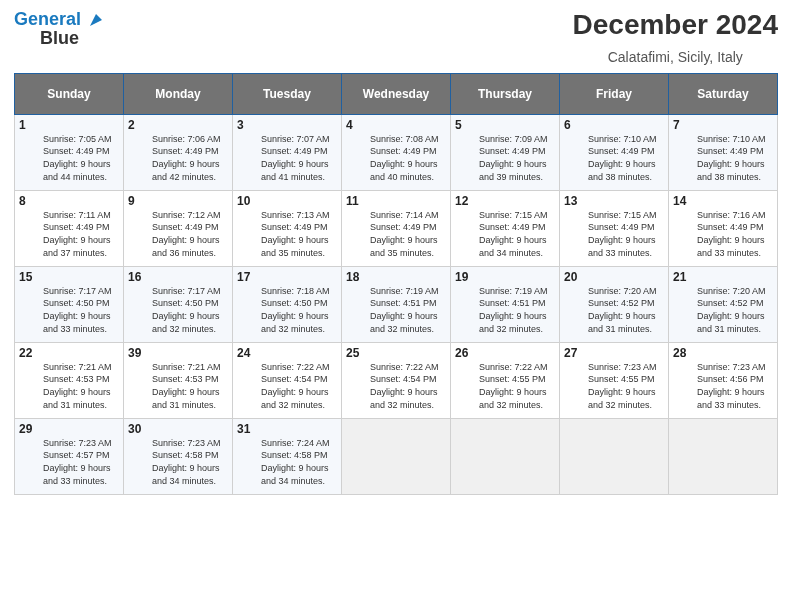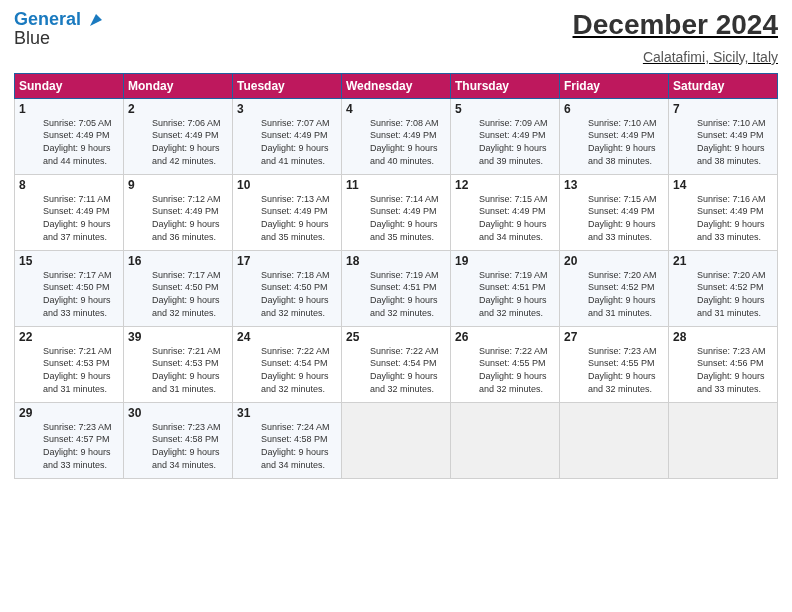--- a/index.html
+++ b/index.html
@@ -20,46 +20,45 @@
       display: flex;
       justify-content: space-between;
       align-items: flex-start;
       margin-bottom: 8px;
     }
     .logo {
       display: flex;
       align-items: center;
     }
     .title-block {
-      text-align: right;
-      text-decoration: underline;
+      text-align: center;
     }
     .month-title {
       font-size: 28px;
       font-weight: bold;
       color: #333;
       line-height: 1.1;
     }
     .location {
       font-size: 14px;
       color: #555;
       margin-top: 8px;
     }
     table {
       width: 100%;
       border-collapse: collapse;
       table-layout: fixed;
     }
     thead tr th {
-      background-color: #be185d;
+      background-color: #737373;
       color: #fff;
       font-size: 12px;
       font-weight: bold;
-      padding: 5px 4px;
-      text-align: left;
+      padding: 13px 4px;
+      text-align: center;
       border: 1px solid #2060a0;
     }
     tbody tr td {
       vertical-align: top;
       font-size: 9.5px;
       color: #333;
       padding: 3px 4px;
       border: 1px solid #d0d0d0;
       height: 76px;
       background: #fff;
@@ -95,21 +94,21 @@
     <div class="logo">
       <div>
         <div style="display:flex;align-items:center;">
           <div style="font-size:18px;font-weight:bold;color:#333;line-height:1.1;">
             <span style="color:#1a7abf;">General</span>
             <svg style="display:inline-block;width:18px;height:18px;vertical-align:middle;margin-left:1px;" viewBox="0 0 24 24">
               <polygon points="4,20 12,4 20,12" fill="#1a7abf"></polygon>
             </svg>
           </div>
         </div>
-        <div style="font-size:18px;font-weight:normal;color:#333;margin-top:-2px;">Blue</div>
+        <div style="font-size:18px;font-weight:bold;color:#333;margin-top:-2px;text-align:center;">Blue</div>
       </div>
     </div>
     <div class="title-block">
       <div class="month-title">December 2024</div>
       <div class="location">Calatafimi, Sicily, Italy</div>
     </div>
   </div>
 
   <table>
     <thead>

